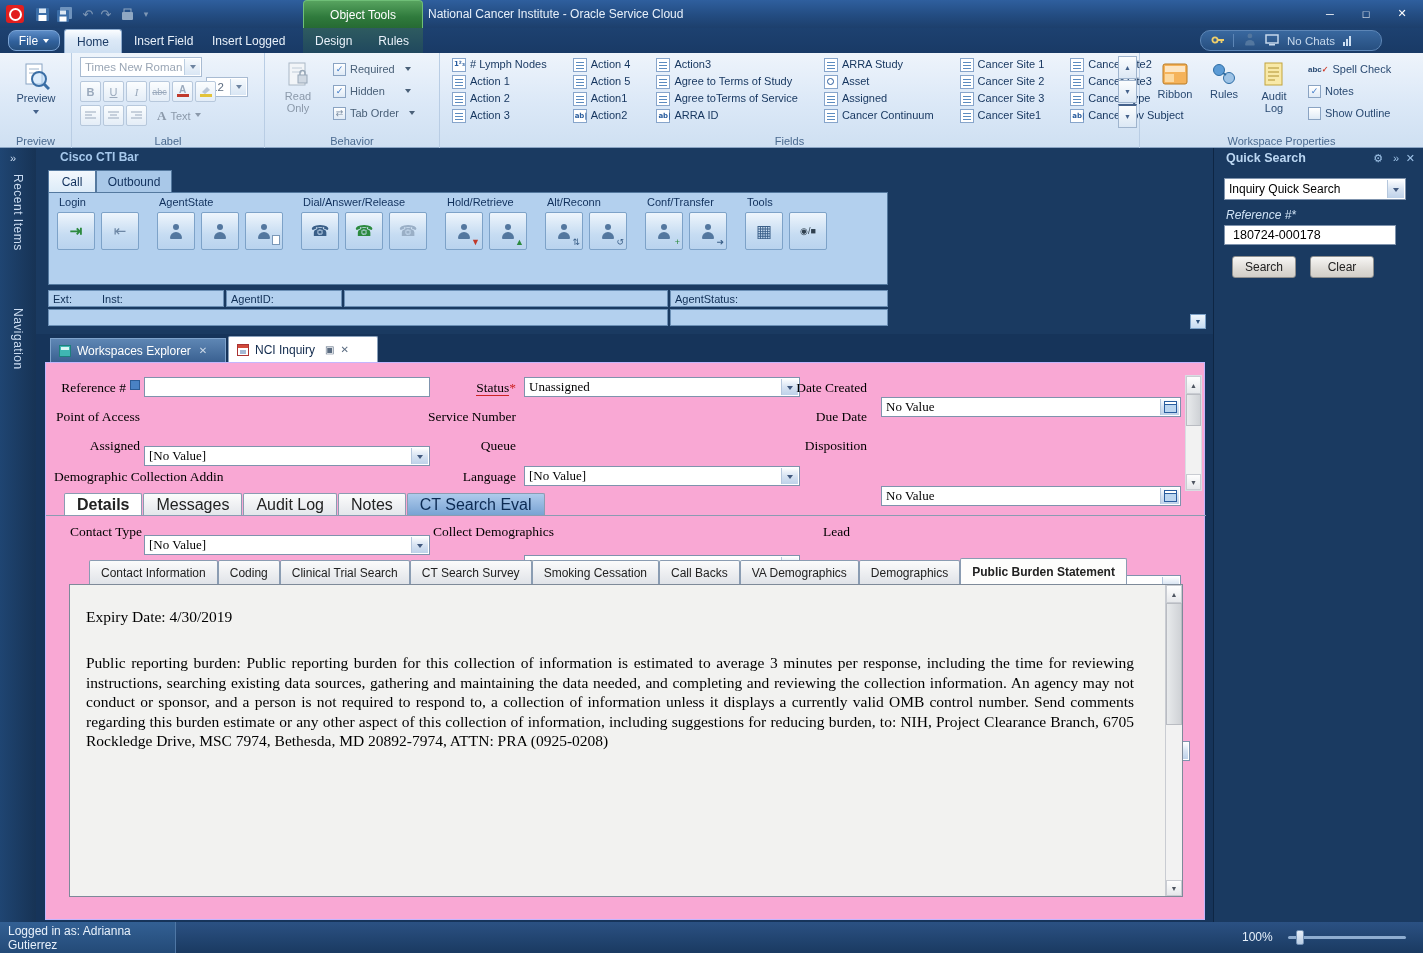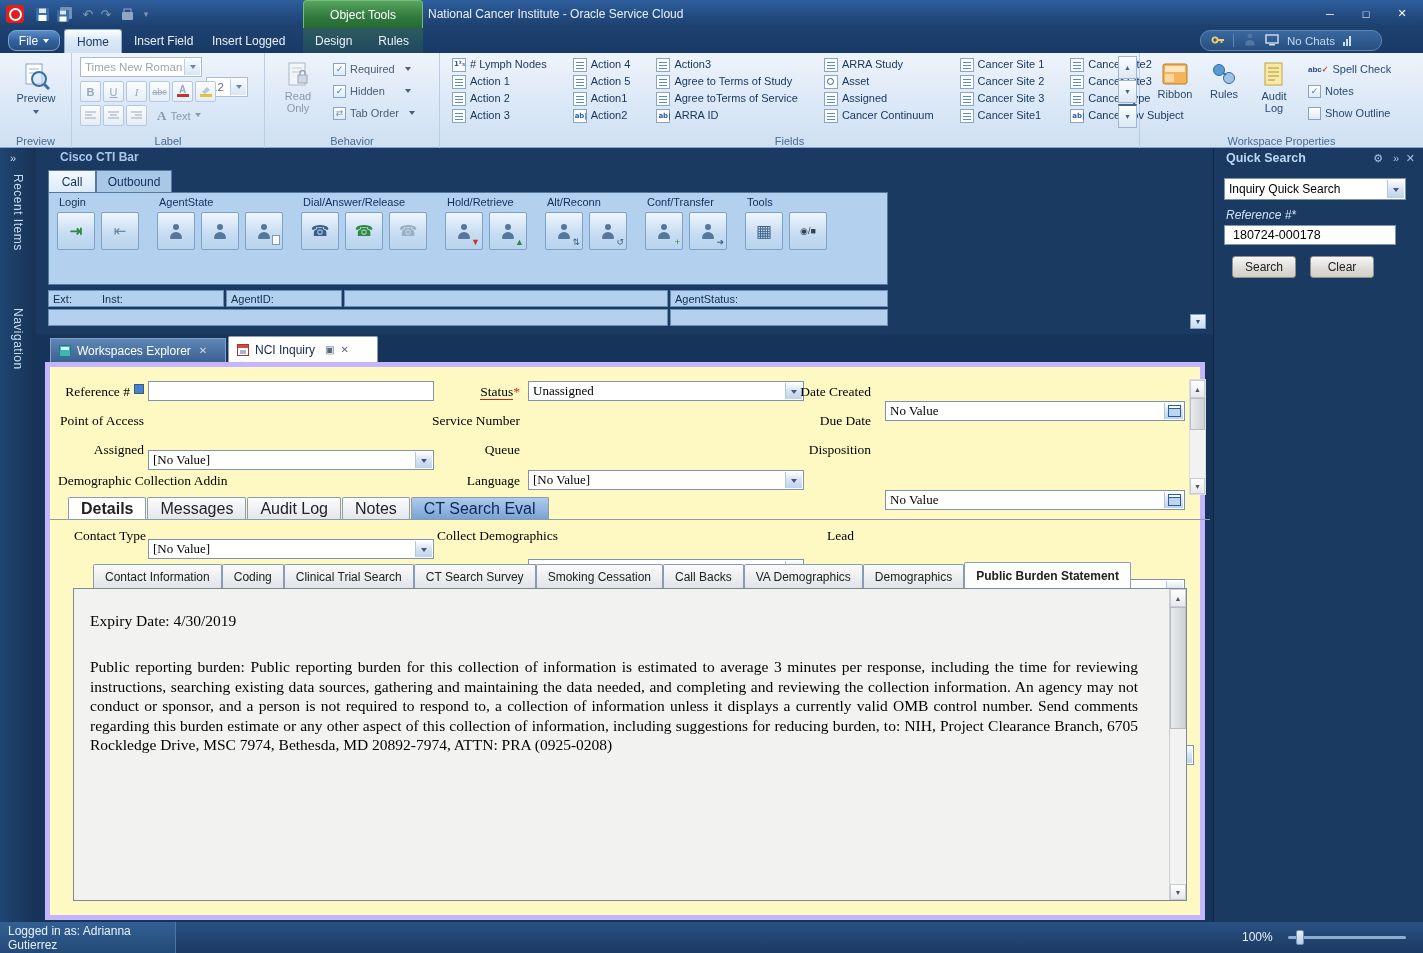--- a/index.html
+++ b/index.html
@@ -66,21 +66,21 @@
   #qs{left:1213px;top:148px;width:210px;height:774px;background:#1a3a61;border-left:1px solid #0e2644}
   #qs-title{left:12px;top:3px;font-size:12.5px;font-weight:bold;color:#bcd7f2}
   .qs-hico{color:#9fc3e8;font-size:11px;top:4px}
   .combo{background:#fff;border:1px solid #7f93ad;display:flex;align-items:center;padding:0 20px 0 4px;color:#000;position:relative;overflow:hidden}
   .combo .cbtn{position:absolute;right:1px;top:1px;bottom:1px;width:16px;background:linear-gradient(#fdfeff,#d7e3f2 50%,#bed2ea);border-left:1px solid #b5c7dd;display:flex;align-items:center;justify-content:center}
   .combo .cbtn i{width:0;height:0;border:3.5px solid transparent;border-top:4.5px solid #41597e;margin-top:4px}
   .qsbtn{height:22px;width:64px;border:1px solid #8e8f8f;border-radius:3px;background:linear-gradient(#f7f6f4,#dedbd6 60%,#d2cec8);font-size:12px;color:#222;display:flex;align-items:center;justify-content:center}
   
   #ws{left:36px;top:334px;width:1177px;height:588px;background:#16345a}
   .doc-tab{display:flex;align-items:center;gap:6px;font-size:12px;padding:0 8px}
-  #panel{left:9px;top:28px;width:1160px;height:558px;background:#fef9c3;border:5px solid #c4b5fd}
+  #panel{left:9px;top:28px;width:1160px;height:558px;background:#f9a8d4;border:1px solid #c4b5fd}
   .flabel{font-family:"Liberation Serif",serif;font-size:13.5px;color:#000;text-align:right;white-space:nowrap}
   .fval{font-family:"Liberation Serif",serif;font-size:13px}
   .datebtn{position:absolute;right:1px;top:1px;bottom:1px;width:18px;background:linear-gradient(#fdfeff,#d7e3f2 50%,#bed2ea);border-left:1px solid #b5c7dd;display:flex;align-items:center;justify-content:center}
   .cal{width:11px;height:10px;border:1px solid #2a5d9e;background:linear-gradient(#fff 0 3px,#bcd6f0 3px),#fff;position:relative}
   .cal::before{content:"";position:absolute;left:0;right:0;top:2px;height:1px;background:#2a5d9e}
   .dtab{height:22px;display:flex;align-items:center;justify-content:center;padding:0 12px;font-size:16px;color:#222;border:1px solid #8a9cb2;border-bottom:none;background:linear-gradient(#fcfcfc,#e2e5ea);border-radius:2px 2px 0 0}
   .dtab.active{background:#fff;font-weight:bold}
   .dtab.blue{background:linear-gradient(#aecbec,#76a1d2);color:#0c2a52}
   .itab{height:23px;display:flex;align-items:center;justify-content:center;padding:0 11px;font-size:12px;color:#222;border:1px solid #8a9cb2;border-bottom:none;background:linear-gradient(#fbfbfb,#e0e3e8);border-radius:2px 2px 0 0;white-space:nowrap}
   .itab.active{background:#fdfdfc;font-weight:bold;height:25px;margin-top:-2px;box-shadow:0 1px 0 #fdfdfc}

